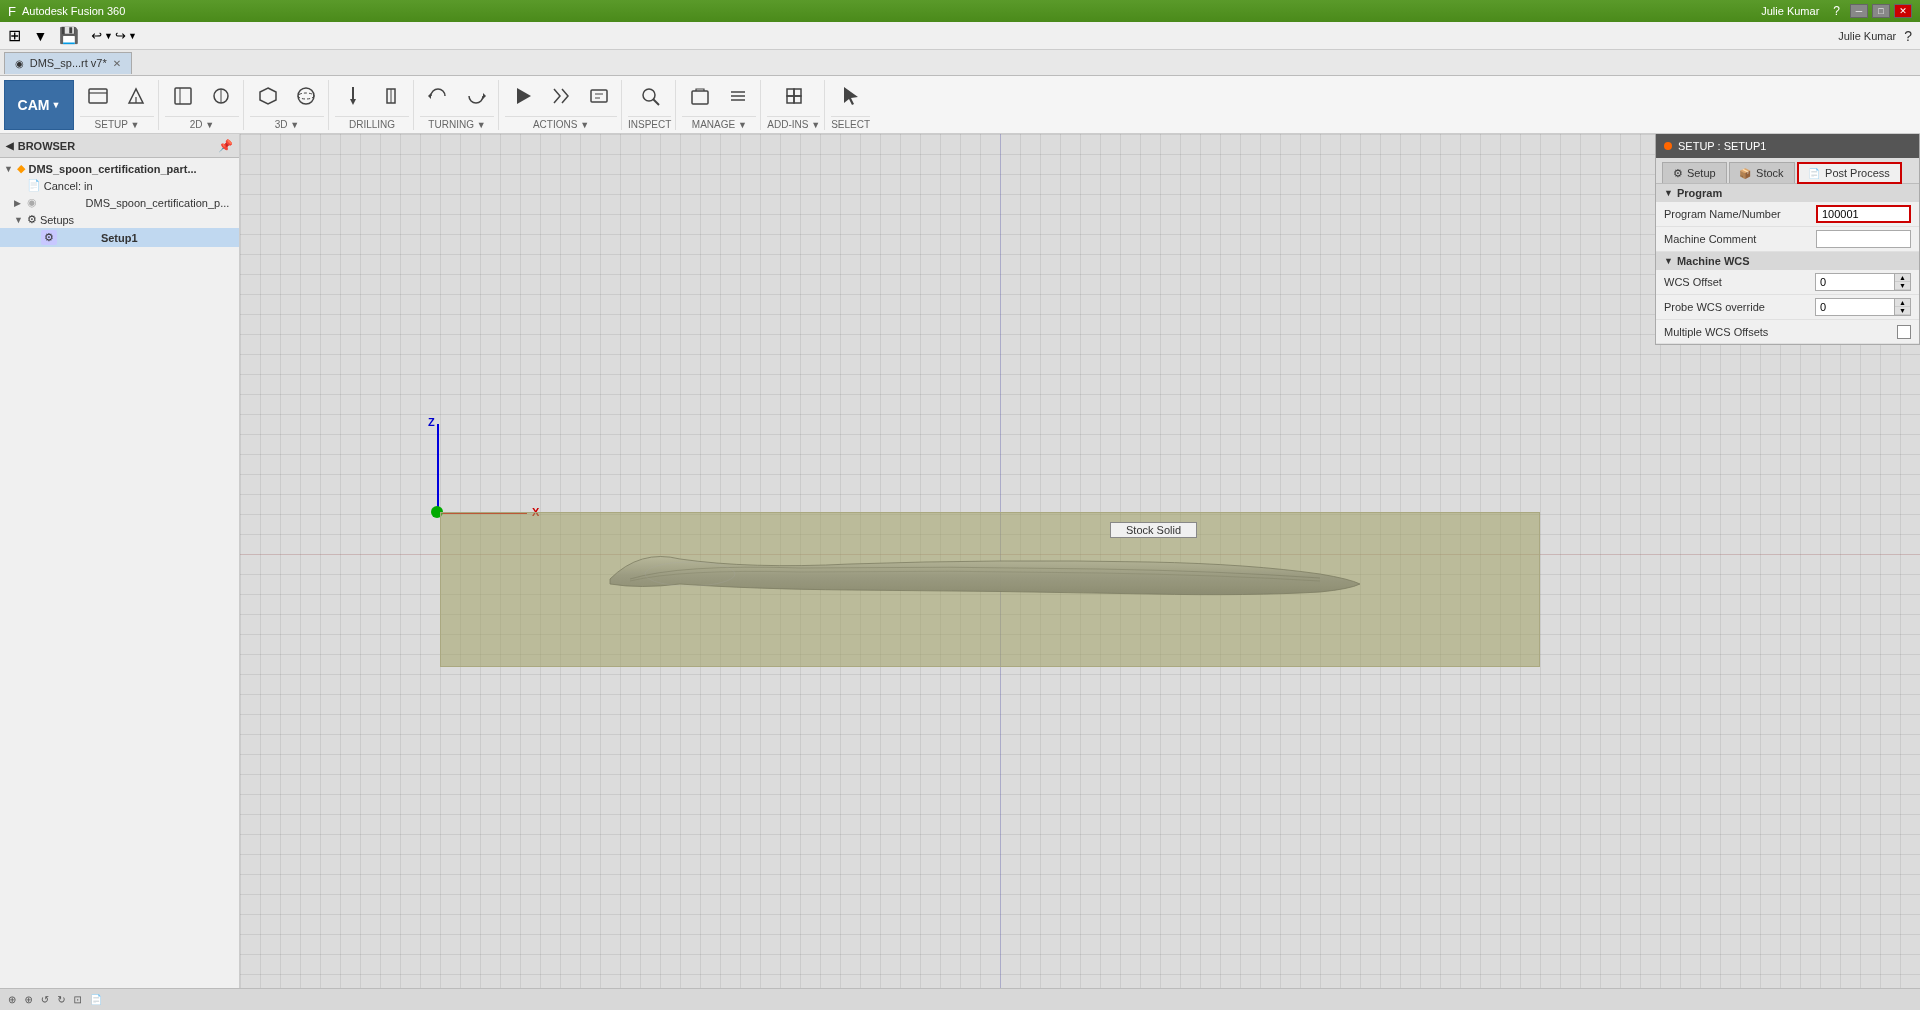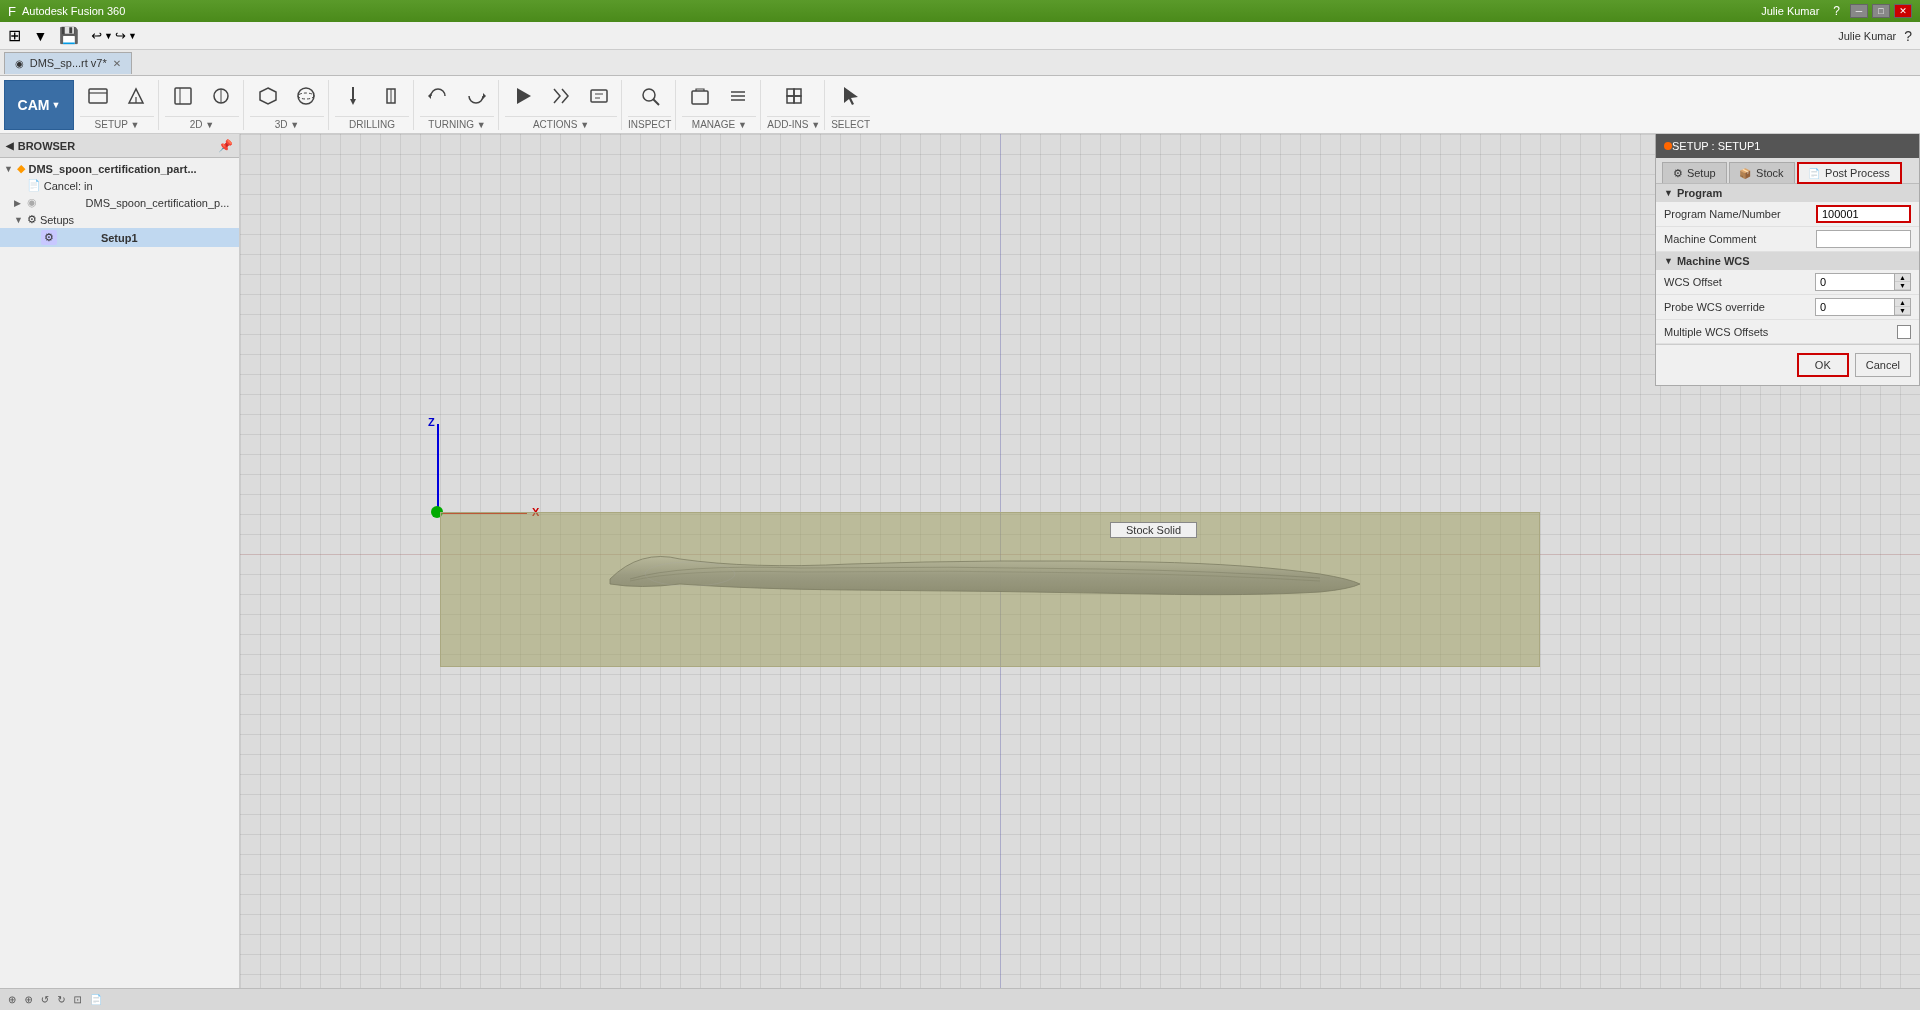--- a/index.html
+++ b/index.html
@@ -309,21 +309,21 @@
       font-size: 11px;
     }
     #panel-header {
       height: 24px;
       background: #555;
       color: white;
       display: flex;
       align-items: center;
       padding: 0 8px;
       font-size: 11px;
-      gap: 0;
+      gap: 6px;
     }
     .panel-dot { width: 8px; height: 8px; background: #ff6600; border-radius: 50%; }
     #panel-tabs {
       display: flex;
       background: #ddd;
       border-bottom: 1px solid #bbb;
       padding: 4px 6px 0;
       gap: 2px;
     }
     .panel-tab {
@@ -844,24 +844,20 @@
             </div>
           </div>
         </div>
 
         <div class="panel-row">
           <span class="panel-label">Multiple WCS Offsets</span>
           <div class="checkbox-input"></div>
         </div>
       </div>
 
-      <div id="panel-buttons">
-        <button class="btn-ok">OK</button>
-        <button class="btn-cancel">Cancel</button>
-      </div>
     </div>
   </div>
 </div>
 
 <div id="status-bar">
   <span style="cursor:pointer;">⊕</span>
   <span style="cursor:pointer;">⊕</span>
   <span style="cursor:pointer;">↺</span>
   <span style="cursor:pointer;">↻</span>
   <span style="cursor:pointer;">⊡</span>

